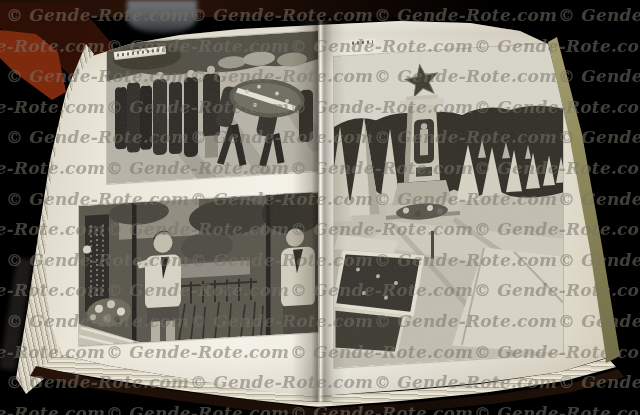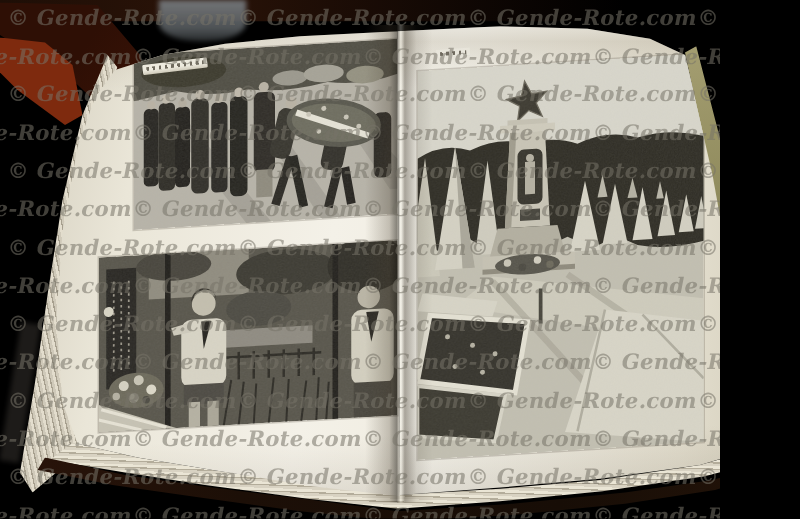--- a/index.html
+++ b/index.html
@@ -1,16 +1,16 @@
 <!DOCTYPE html>
 <html><head>
 <meta charset="utf-8">
 <style>
   html,body{margin:0;padding:0;background:#000;}
-  .stage{position:absolute;left:0;top:0;width:576px;height:415px;overflow:hidden;background:#000;
+  .stage{position:absolute;left:0;top:0;width:640px;height:415px;overflow:hidden;background:#000;
          font-family:"DejaVu Serif", serif;}
   .abs{position:absolute;}
 
   
   .top-band{left:0;top:0;width:640px;height:17px;
     background:linear-gradient(90deg,#1e0e06 0%,#2a1308 25%,#120804 55%,#000 78%);}
   .wood-dark{left:0;top:0;width:640px;height:415px;
     background:linear-gradient(125deg,#2e0f05 10%,#571a08 45%,#3a1206 70%);
     clip-path:polygon(0px 2px,78px 4px,112px 44px,118px 92px,98px 102px,58px 64px,0px 28px);}
   .wood-bright{left:0;top:0;width:640px;height:415px;

